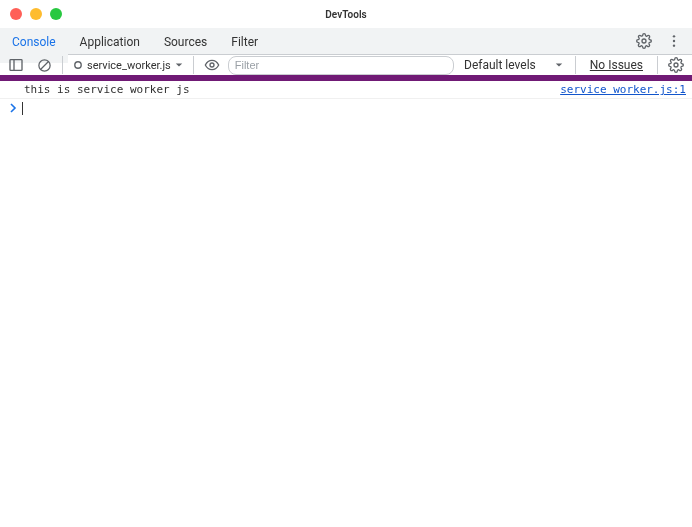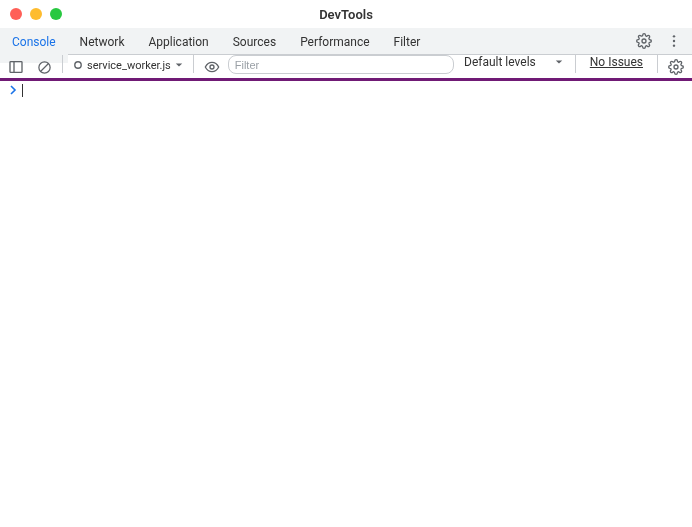--- a/index.html
+++ b/index.html
@@ -31,21 +31,21 @@
       width: 12px; height: 12px; border-radius: 50%;
     }
     .tl-red { background: #ff5f57; }
     .tl-yellow { background: #febc2e; }
     .tl-green { background: #28c840; }
     .titlebar-title {
       position: absolute;
       left: 0; right: 0;
       text-align: center;
       font-weight: 600;
-      font-size: 13px;
+      font-size: 10px;
       pointer-events: none;
     }
     .tabs-row {
       display: flex;
       align-items: center;
       height: 27px;
       background: #f1f3f4;
       border-bottom: 1px solid #cacdd1;
       padding-left: 0;
     }
@@ -73,23 +73,23 @@
     }
     .icon-btn {
       width: 24px; height: 24px;
       display: flex; align-items: center; justify-content: center;
       cursor: pointer;
       color: #5f6368;
       border-radius: 2px;
     }
     .toolbar {
       display: flex;
-      align-items: flex-start;
+      align-items: center;
       height: 26px;
-      border-bottom: 3px solid #701a75;
+      border-bottom: 6px solid #701a75;
       padding: 0 4px;
       gap: 4px;
       background: #fff;
     }
     .vdiv {
       width: 1px; height: 18px; background: #cacdd1; margin: 0 2px;
     }
     .context-selector {
       display: flex;
       align-items: center;
@@ -177,24 +177,22 @@
   <div class="traffic-lights">
     <div class="traffic-light tl-red"></div>
     <div class="traffic-light tl-yellow"></div>
     <div class="traffic-light tl-green"></div>
   </div>
   <div class="titlebar-title">DevTools</div>
 </div>
 
 <div class="tabs-row">
   <div class="tab active">Console</div>
-  <div class="tab">Network</div>
   <div class="tab">Application</div>
   <div class="tab">Sources</div>
-  <div class="tab">Performance</div>
   <div class="tab">Filter</div>
   <div class="tabs-spacer"></div>
   <div class="tabs-right">
     <div class="icon-btn">
       <svg width="16" height="16" viewBox="0 0 24 24" fill="none" stroke="#5f6368" stroke-width="2">
         <circle cx="12" cy="12" r="3"></circle>
         <path d="M19.4 15a1.7 1.7 0 0 0 .34 1.87l.06.06a2 2 0 1 1-2.83 2.83l-.06-.06a1.7 1.7 0 0 0-1.87-.34 1.7 1.7 0 0 0-1.03 1.56V21a2 2 0 1 1-4 0v-.09a1.7 1.7 0 0 0-1.11-1.56 1.7 1.7 0 0 0-1.87.34l-.06.06a2 2 0 1 1-2.83-2.83l.06-.06a1.7 1.7 0 0 0 .34-1.87 1.7 1.7 0 0 0-1.56-1.03H3a2 2 0 1 1 0-4h.09a1.7 1.7 0 0 0 1.56-1.11 1.7 1.7 0 0 0-.34-1.87l-.06-.06a2 2 0 1 1 2.83-2.83l.06.06a1.7 1.7 0 0 0 1.87.34h.08A1.7 1.7 0 0 0 10.12 3.1V3a2 2 0 1 1 4 0v.09a1.7 1.7 0 0 0 1.03 1.56 1.7 1.7 0 0 0 1.87-.34l.06-.06a2 2 0 1 1 2.83 2.83l-.06.06a1.7 1.7 0 0 0-.34 1.87v.08a1.7 1.7 0 0 0 1.56 1.03H21a2 2 0 1 1 0 4h-.09a1.7 1.7 0 0 0-1.56 1.03z"></path>
       </svg>
     </div>
     <div class="icon-btn">
@@ -255,20 +253,24 @@
   <div class="vdiv"></div>
   <div class="icon-btn">
     <svg width="16" height="16" viewBox="0 0 24 24" fill="none" stroke="#5f6368" stroke-width="2">
       <circle cx="12" cy="12" r="3"></circle>
       <path d="M19.4 15a1.7 1.7 0 0 0 .34 1.87l.06.06a2 2 0 1 1-2.83 2.83l-.06-.06a1.7 1.7 0 0 0-1.87-.34 1.7 1.7 0 0 0-1.03 1.56V21a2 2 0 1 1-4 0v-.09a1.7 1.7 0 0 0-1.11-1.56 1.7 1.7 0 0 0-1.87.34l-.06.06a2 2 0 1 1-2.83-2.83l.06-.06a1.7 1.7 0 0 0 .34-1.87 1.7 1.7 0 0 0-1.56-1.03H3a2 2 0 1 1 0-4h.09a1.7 1.7 0 0 0 1.56-1.11 1.7 1.7 0 0 0-.34-1.87l-.06-.06a2 2 0 1 1 2.83-2.83l.06.06a1.7 1.7 0 0 0 1.87.34h.08A1.7 1.7 0 0 0 10.12 3.1V3a2 2 0 1 1 4 0v.09a1.7 1.7 0 0 0 1.03 1.56 1.7 1.7 0 0 0 1.87-.34l.06-.06a2 2 0 1 1 2.83 2.83l-.06.06a1.7 1.7 0 0 0-.34 1.87v.08a1.7 1.7 0 0 0 1.56 1.03H21a2 2 0 1 1 0 4h-.09a1.7 1.7 0 0 0-1.56 1.03z"></path>
     </svg>
   </div>
 </div>
 
 <div class="console-area">
+  <div class="console-row">
+    <span class="msg">this is service worker js</span>
+    <a class="src">service worker.js:1</a>
+  </div>
   <div class="prompt-row">
     <span class="prompt-caret">
       <svg width="8" height="10" viewBox="0 0 8 10" fill="none" stroke="#1a73e8" stroke-width="1.6">
           <path d="M2 1 L6 5 L2 9"></path>
         </svg>
     </span>
     <span class="cursor-bar"></span>
     <input class="prompt-input" value="" style="">
   </div>
 </div>

